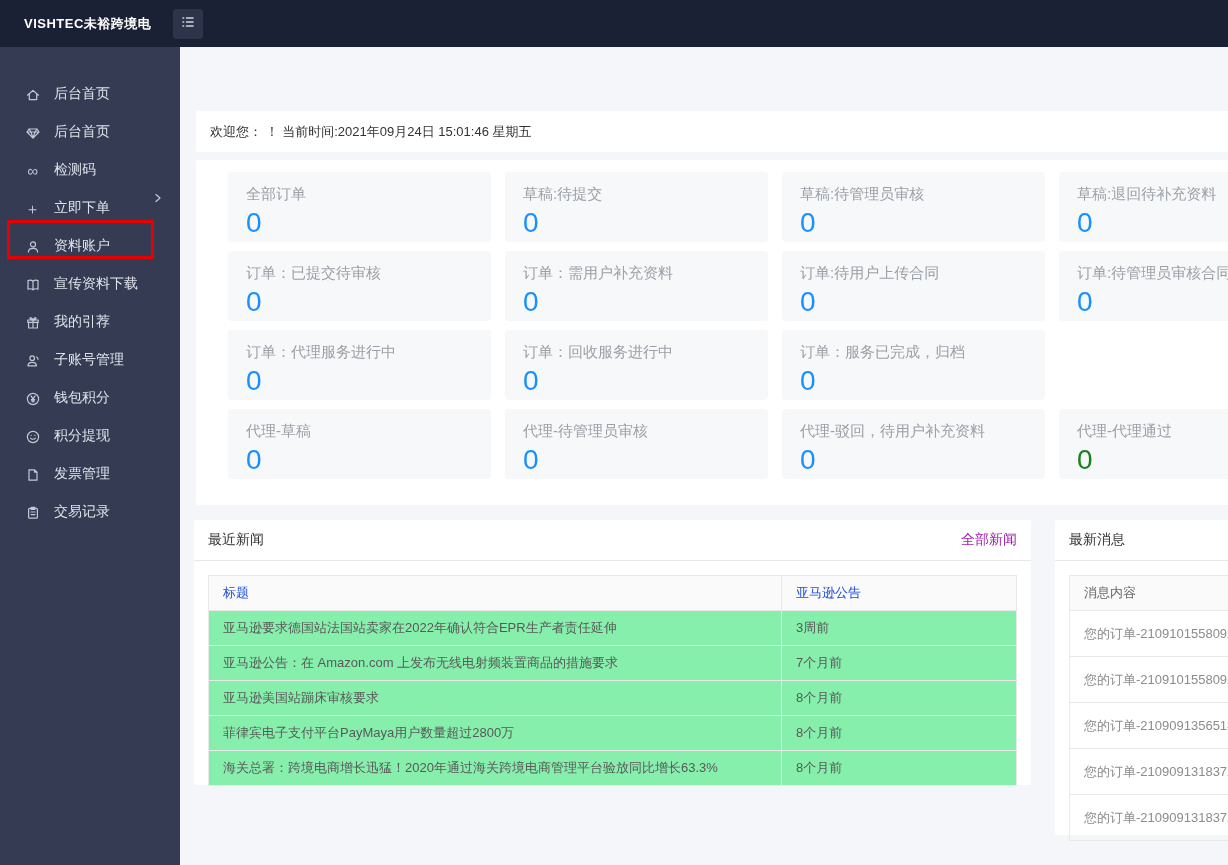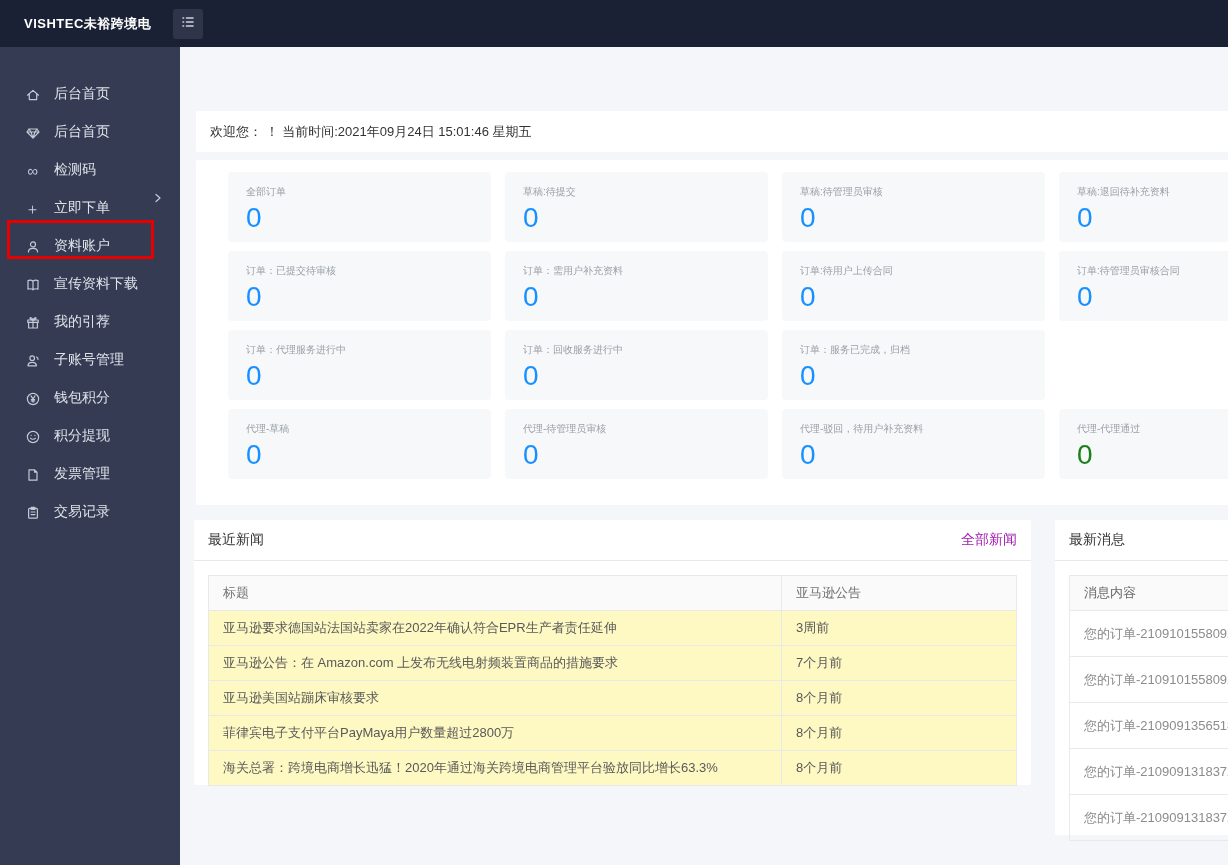--- a/index.html
+++ b/index.html
@@ -34,32 +34,32 @@
 
   
   .main{position:absolute;left:180px;top:95px;width:1048px;height:770px;overflow:hidden;}
   .panel{background:#fff;border-radius:2px;position:absolute;box-sizing:border-box;}
   .welcome{left:16px;top:16px;width:1160px;height:41px;display:flex;align-items:center;
            padding-left:14px;font-size:13px;color:#333;}
 
   .stats{left:16px;top:65px;width:1160px;height:345px;padding:12px 32px;}
   .stats-grid{display:grid;grid-template-columns:repeat(4,263px);gap:9px 14px;}
   .stat-card{background:#f7f8fa;border-radius:4px;height:70px;box-sizing:border-box;padding:13px 18px;}
-  .stat-label{font-size:10px;color:#9aa0a6;}
+  .stat-label{font-size:15px;color:#9aa0a6;}
   .stat-value{font-size:28px;margin-top:4px;line-height:1.1;cursor:pointer;}
   .stat-value.blue{color:#1890ff;}
   .stat-value.green{color:#1a801a;}
 
   .news{left:14px;top:425px;width:837px;height:265px;}
   .panel-head{height:40px;display:flex;align-items:center;justify-content:space-between;
               padding:0 14px;border-bottom:1px solid #e8e8e8;font-size:14px;color:#333;}
   .panel-link{color:#a21caf;font-size:14px;cursor:pointer;text-decoration:none;}
   .ntable{margin:14px;border:1px solid #e9e9e9;font-size:13px;color:#595959;}
-  .trow{display:flex;border-top:1px solid #e9e9e9;background:#fef9c3;}
-  .trow.head{border-top:none;background:#fafafa;color:#737373;}
+  .trow{display:flex;border-top:1px solid #e9e9e9;background:#86efac;}
+  .trow.head{border-top:none;background:#fafafa;color:#1d4ed8;}
   .tcell{height:34px;line-height:34px;padding:0 14px;box-sizing:border-box;white-space:nowrap;
          overflow:hidden;text-overflow:clip;}
   .tcell.c-title{width:572px;}
   .tcell.c-time{flex:1;border-left:1px solid #e9e9e9;}
 
   .messages{left:875px;top:425px;width:340px;height:315px;}
   .mtable{margin:14px;border:1px solid #e9e9e9;font-size:13px;color:#8c8c8c;width:420px;}
   .mrow{height:45px;line-height:45px;padding:0 14px;border-top:1px solid #e9e9e9;
         white-space:nowrap;overflow:hidden;}
   .mrow.head{height:34px;line-height:34px;border-top:none;background:#fafafa;color:#666;}

